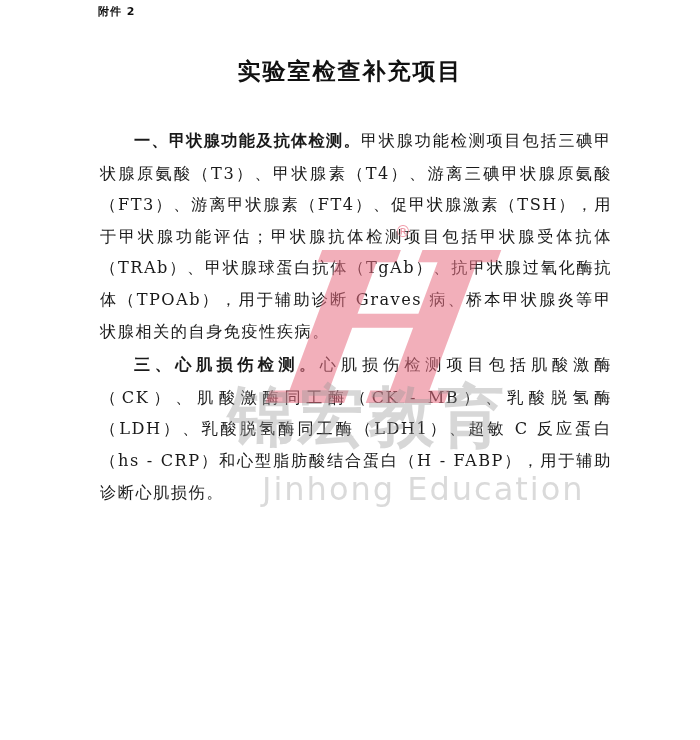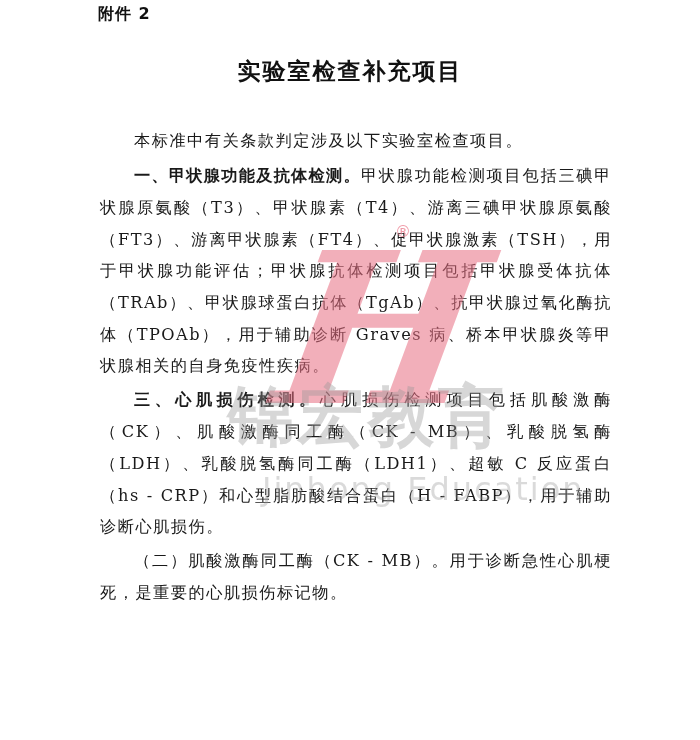--- a/index.html
+++ b/index.html
@@ -2,21 +2,21 @@
 <html><head>
 <meta charset="utf-8">
 <style>
   html, body { margin: 0; padding: 0; }
   body {
     width: 700px; height: 740px; background: #ffffff; overflow: hidden;
     position: relative; font-family: "DejaVu Serif", "Liberation Serif", serif; color: #222;
   }
   .page { position: absolute; left: 0; top: 0; width: 700px; height: 740px; }
   .attachment {
-    position: absolute; left: 98px; top: 4px; font-size: 16px; font-weight: bold;
+    position: absolute; left: 98px; top: 4px; font-size: 11px; font-weight: bold;
     font-family: "DejaVu Sans", sans-serif; letter-spacing: 1px; color: #111;
   }
   .title {
     position: absolute; left: 0; width: 700px; top: 56px; text-align: center;
     font-size: 23px; font-weight: bold; letter-spacing: 2px; color: #111;
     font-family: "DejaVu Sans", sans-serif;
   }
   .body {
     position: absolute; left: 100px; top: 125px; width: 512px;
     font-size: 16.2px; line-height: 31.6px; text-align: justify;
@@ -46,30 +46,24 @@
 </style>
 </head>
 <body>
 
 <div class="page">
   <div class="attachment">附件 2</div>
   <div class="title">实验室检查补充项目</div>
 
   <div class="body">
     <p>
-      <span class="h"></span><span>本标准中有关条款判定涉及以下实验室检查项目。</span>
-    </p>
-    <p>
       <span class="h">一、甲状腺功能及抗体检测。</span><span>甲状腺功能检测项目包括三碘甲状腺原氨酸（T3）、甲状腺素（T4）、游离三碘甲状腺原氨酸（FT3）、游离甲状腺素（FT4）、促甲状腺激素（TSH），用于甲状腺功能评估；甲状腺抗体检测项目包括甲状腺受体抗体（TRAb）、甲状腺球蛋白抗体（TgAb）、抗甲状腺过氧化酶抗体（TPOAb），用于辅助诊断 Graves 病、桥本甲状腺炎等甲状腺相关的自身免疫性疾病。</span>
     </p>
     <p>
       <span class="h">三、心肌损伤检测。</span><span>心肌损伤检测项目包括肌酸激酶（CK）、肌酸激酶同工酶（CK - MB）、乳酸脱氢酶（LDH）、乳酸脱氢酶同工酶（LDH1）、超敏 C 反应蛋白（hs - CRP）和心型脂肪酸结合蛋白（H - FABP），用于辅助诊断心肌损伤。</span>
-    </p>
-    <p>
-      <span class="h"></span><span>（二）肌酸激酶同工酶（CK - MB）。用于诊断急性心肌梗死，是重要的心肌损伤标记物。</span>
     </p>
   </div>
 
   <div class="wm-h">H</div>
   <div class="wm-reg">®</div>
   <div class="wm-cn">锦宏教育</div>
   <div class="wm-en">Jinhong Education</div>
 </div>
 
 </body></html>

